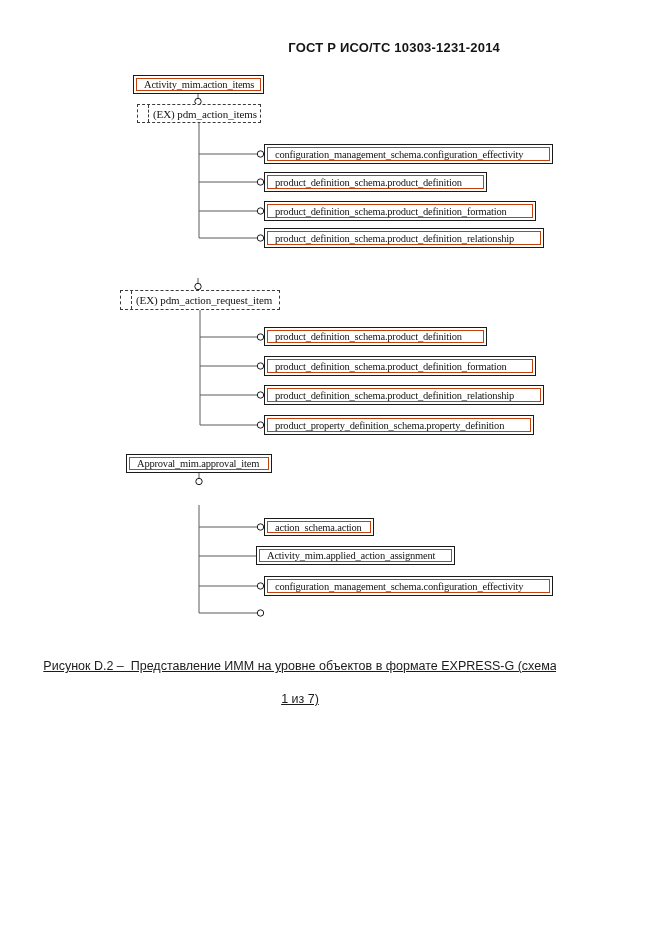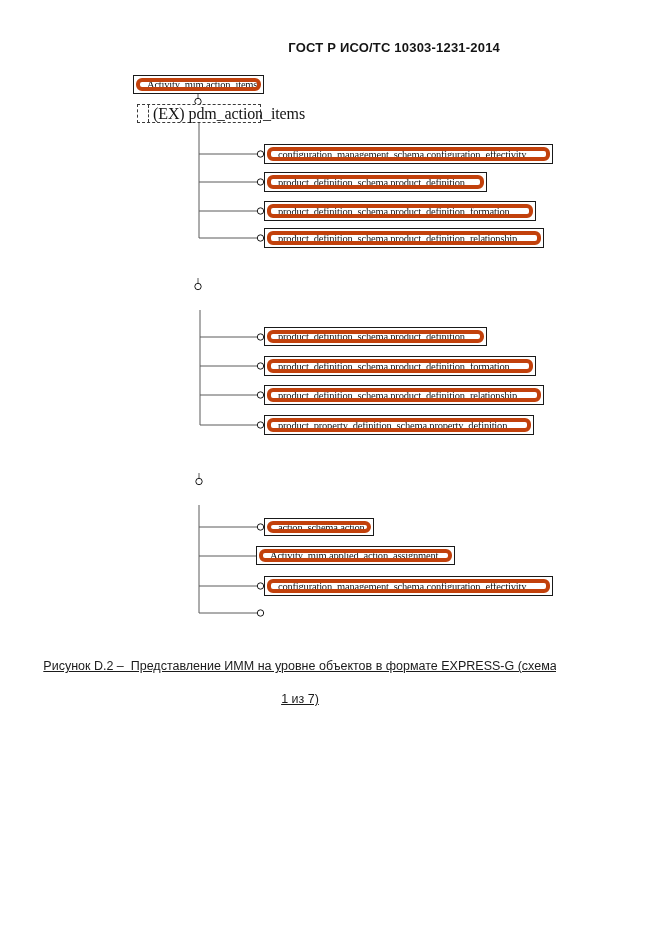--- a/index.html
+++ b/index.html
@@ -32,42 +32,42 @@
   .caption.l2{top:692px;}
 
   svg.wires{position:absolute;left:0;top:0;pointer-events:none;}
 
   .node{
     position:absolute;border:1px solid #1a1a1a;background:#fff;
     box-sizing:border-box;
   }
   .node .inner{
     position:absolute;left:2px;right:2px;top:2px;bottom:2px;
-    border:4px solid #c2410c;border-radius:6px;
+    border:1px solid #c2410c;border-radius:0;
     box-sizing:border-box;
     display:flex;align-items:center;
     padding:0 4px 0 7px;
     overflow:hidden;
   }
   .nlabel{
     font-family:"Liberation Serif",serif;
     font-size:10.5px;letter-spacing:-0.2px;
     white-space:nowrap;color:#141414;
   }
   .dashednode{
     position:absolute;border:1px dashed #3a3a3a;background:#fff;
     box-sizing:border-box;
     display:flex;align-items:center;
   }
   .dashednode .divider{
     position:absolute;left:10px;top:0;bottom:0;
     border-left:1px dashed #3a3a3a;
   }
   .dashednode .nlabel{
-    margin-left:15px;font-size:16px;letter-spacing:-0.1px;
+    margin-left:15px;font-size:11px;letter-spacing:-0.1px;
   }
 </style>
 </head>
 <body>
 
 <div id="page">
 
   <div class="hdr">ГОСТ Р ИСО/ТС 10303-1231-2014</div>
 
   <svg class="wires" width="661" height="935">
@@ -141,20 +141,24 @@
     <div class="inner">
       <span class="nlabel">product_definition_schema.product_definition_formation</span>
     </div>
   </div>
   <div class="node" style="left:264px;top:228px;width:280px;height:20px">
     <div class="inner">
       <span class="nlabel">product_definition_schema.product_definition_relationship</span>
     </div>
   </div>
 
+  <div class="dashednode" style="left:120px;top:290px;width:160px;height:20px">
+    <span class="divider"></span>
+    <span class="nlabel">(EX) pdm_action_request_item</span>
+  </div>
   <div class="node" style="left:264px;top:327px;width:223px;height:19px">
     <div class="inner">
       <span class="nlabel">product_definition_schema.product_definition</span>
     </div>
   </div>
   <div class="node" style="left:264px;top:356px;width:272px;height:20px">
     <div class="inner">
       <span class="nlabel">product_definition_schema.product_definition_formation</span>
     </div>
   </div>
@@ -162,20 +166,25 @@
     <div class="inner">
       <span class="nlabel">product_definition_schema.product_definition_relationship</span>
     </div>
   </div>
   <div class="node" style="left:264px;top:415px;width:270px;height:20px">
     <div class="inner">
       <span class="nlabel">product_property_definition_schema.property_definition</span>
     </div>
   </div>
 
+  <div class="node" style="left:126px;top:454px;width:146px;height:19px">
+    <div class="inner">
+      <span class="nlabel">Approval_mim.approval_item</span>
+    </div>
+  </div>
   <div class="node" style="left:264px;top:518px;width:110px;height:18px">
     <div class="inner">
       <span class="nlabel">action_schema.action</span>
     </div>
   </div>
   <div class="node" style="left:256px;top:546px;width:199px;height:19px">
     <div class="inner">
       <span class="nlabel">Activity_mim.applied_action_assignment</span>
     </div>
   </div>

